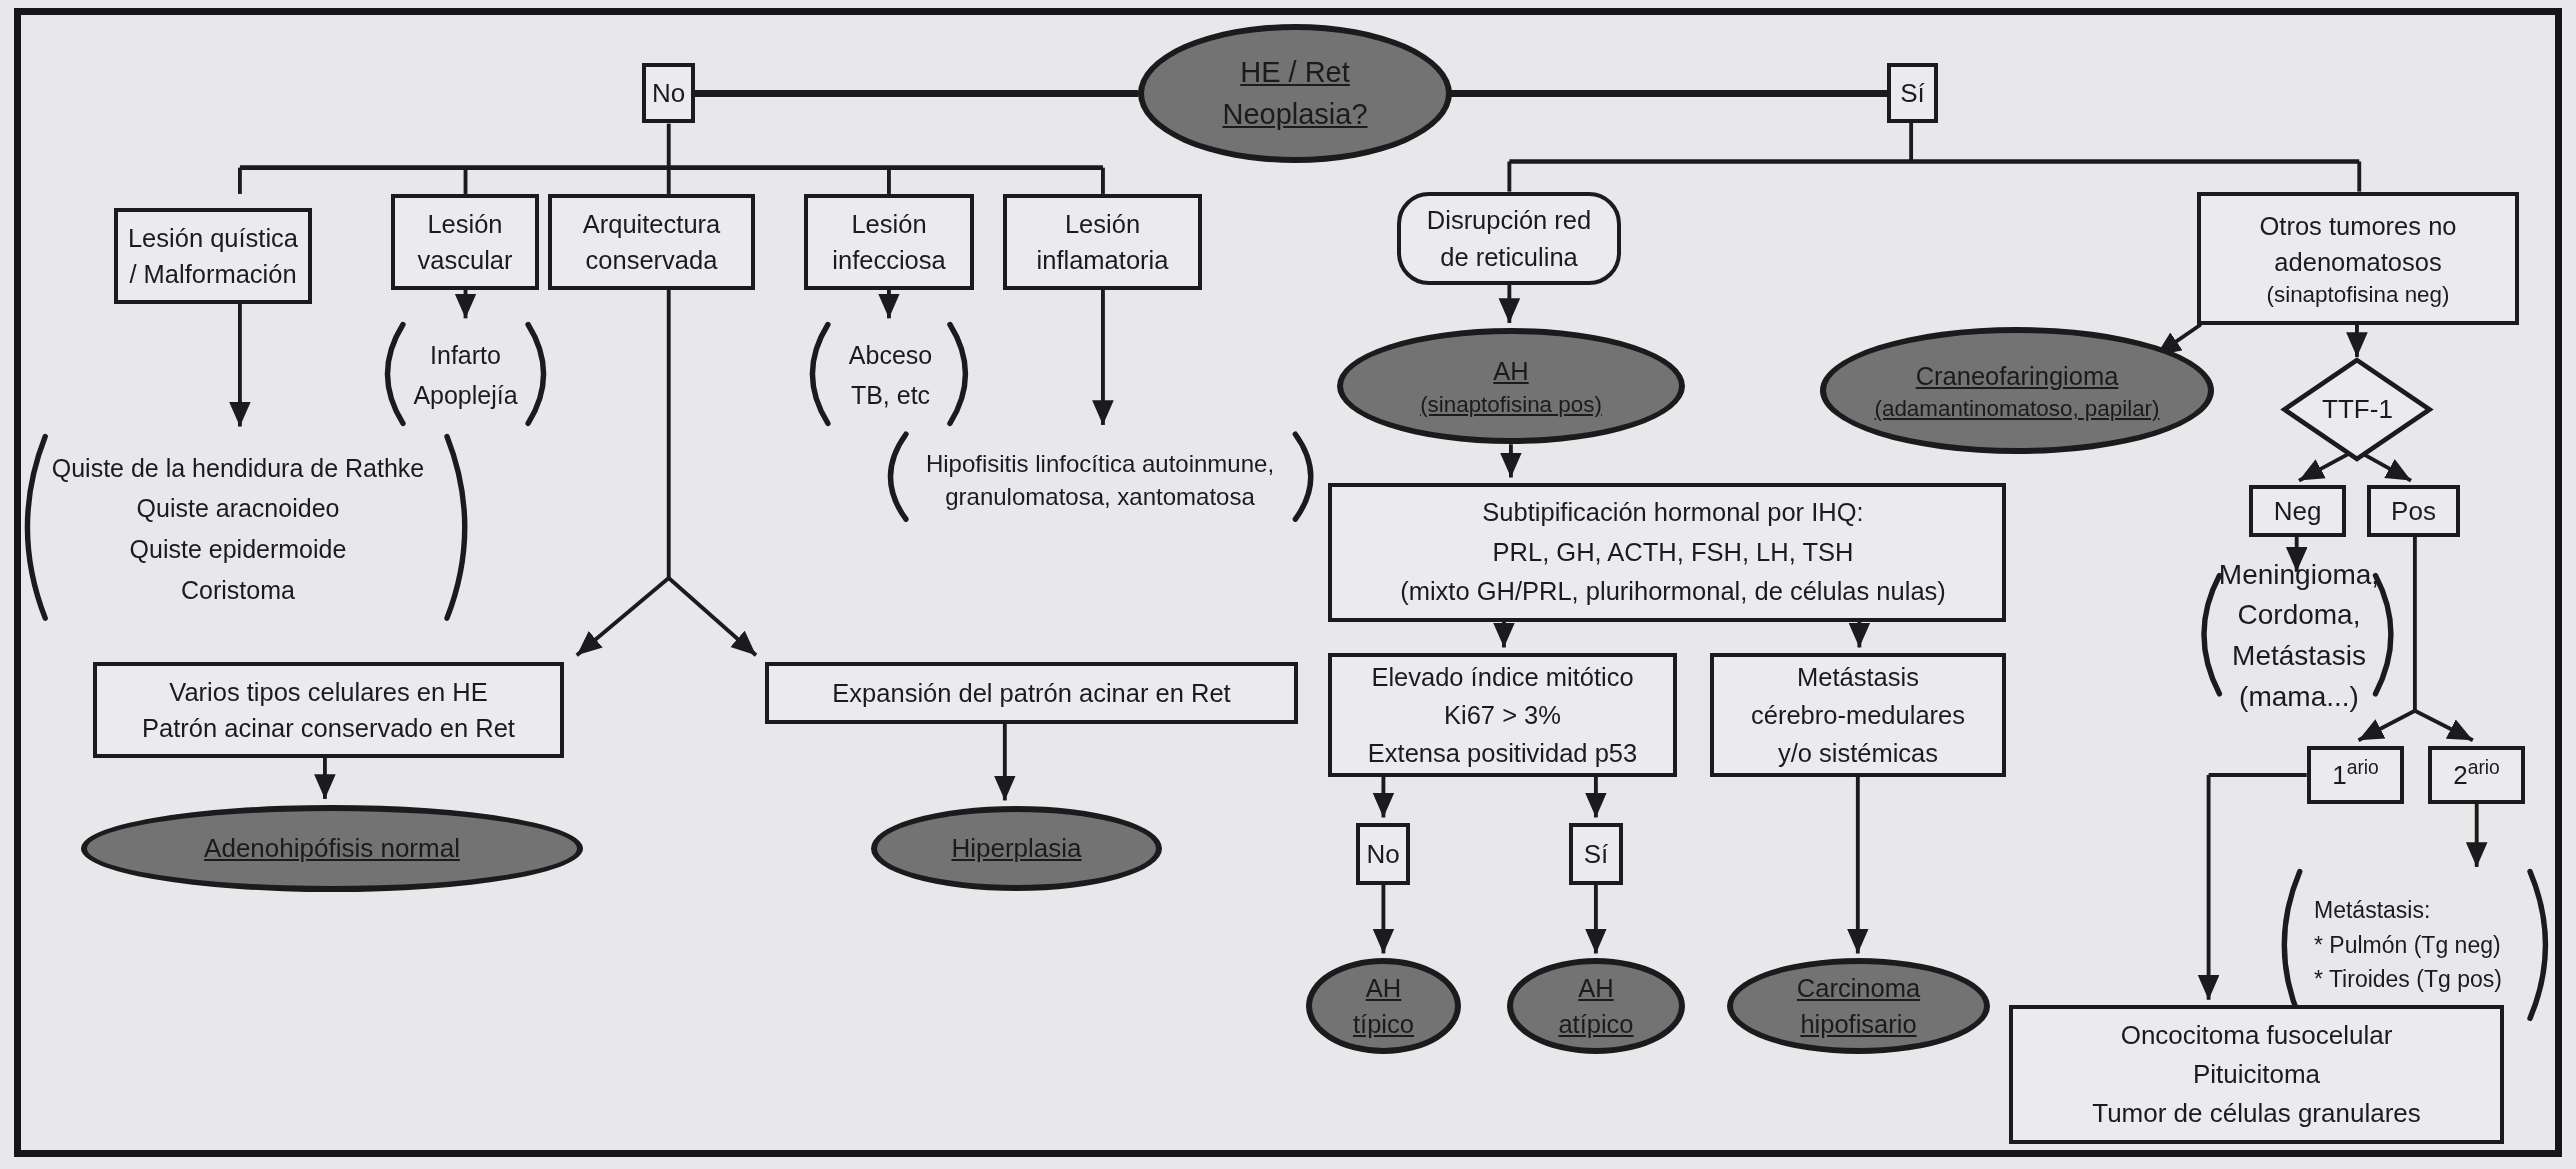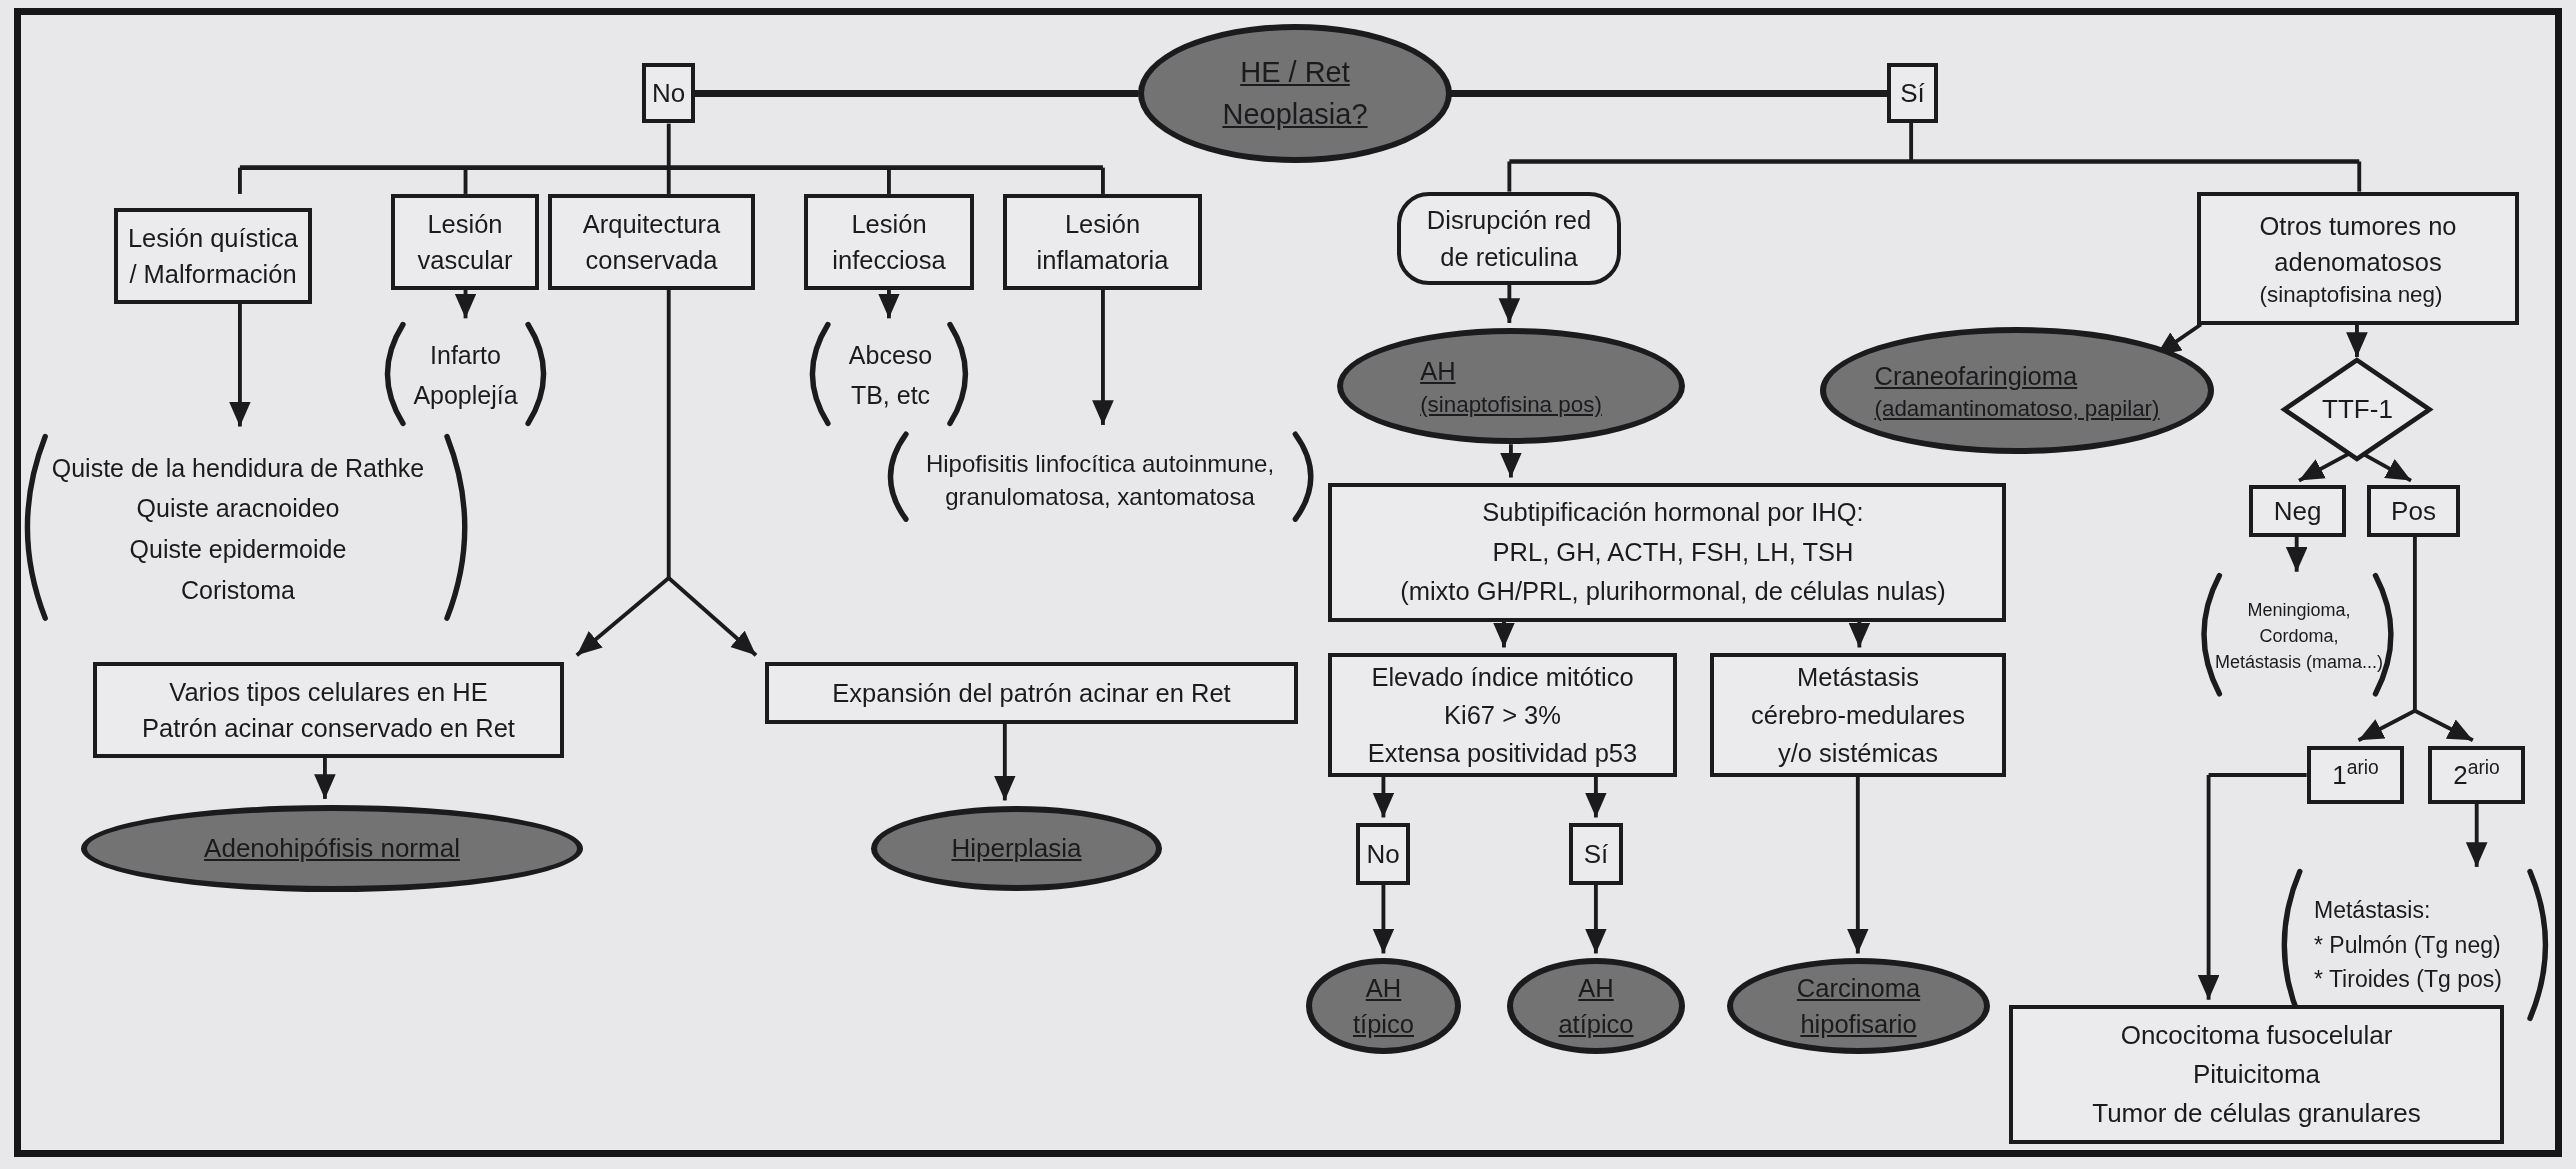--- a/index.html
+++ b/index.html
@@ -15,21 +15,21 @@
   }
   #wires{position:absolute;left:0;top:0;z-index:0;}
   .node{
     position:absolute;z-index:1;display:flex;align-items:center;justify-content:center;
     text-align:center;white-space:pre-line;box-sizing:border-box;
     font-size:25.5px;line-height:1.42;color:#1b1b1e;
   }
   .rect{background:#ebebed;border:4.6px solid #1b1b1e;}
   .ellipse{background:#737373;border:6.2px solid #1b1b1e;border-radius:50%;text-decoration:underline;}
   .plain{background:transparent;}
-  .stack{display:flex;flex-direction:column;align-items:flex-start;white-space:pre-line;}
+  .stack{display:flex;flex-direction:column;align-items:center;white-space:pre-line;}
   .sub{font-size:22.4px;line-height:1.3;}
   .big{font-size:29px;}
   .tag{font-size:26px;}
   .left-align{text-align:left;justify-content:flex-start;}
   sup.ario{font-size:19.3px;vertical-align:super;line-height:0;}
   .brkt{stroke:#1b1b1e;stroke-width:7;fill:none;stroke-linecap:round;}
   .wire{stroke:#1b1b1e;stroke-width:5;fill:none;}
   .wire-thick{stroke:#1b1b1e;stroke-width:9;fill:none;}
   .wire-bus{stroke:#1b1b1e;stroke-width:6;fill:none;}
 </style>
@@ -195,21 +195,21 @@
 <div class="node ellipse" style="left:1507px;top:958px;width:178px;height:96px;">AH
 atípico</div>
 <div class="node ellipse" style="left:1727px;top:958px;width:263px;height:96px;">Carcinoma
 hipofisario</div>
 
 <div class="node plain tag" style="left:2288px;top:390px;width:139px;height:39px;">TTF-1</div>
 
 <div class="node rect tag" style="left:2249px;top:485px;width:97px;height:52px;">Neg</div>
 <div class="node rect tag" style="left:2367px;top:485px;width:93px;height:52px;">Pos</div>
 
-<div class="node plain" style="left:2207px;top:586px;width:184px;height:100px;font-size:18px;line-height:1.45;">Meningioma,
+<div class="node plain" style="left:2207px;top:586px;width:184px;height:100px;font-size:28px;line-height:1.45;">Meningioma,
 Cordoma,
 Metástasis (mama...)</div>
 
 <div class="node rect tag" style="left:2307px;top:746px;width:97px;height:58px;">
   <span><span>1</span><sup class="ario">ario</sup></span>
 </div>
 <div class="node rect tag" style="left:2428px;top:746px;width:97px;height:58px;">
   <span><span>2</span><sup class="ario">ario</sup></span>
 </div>
 

